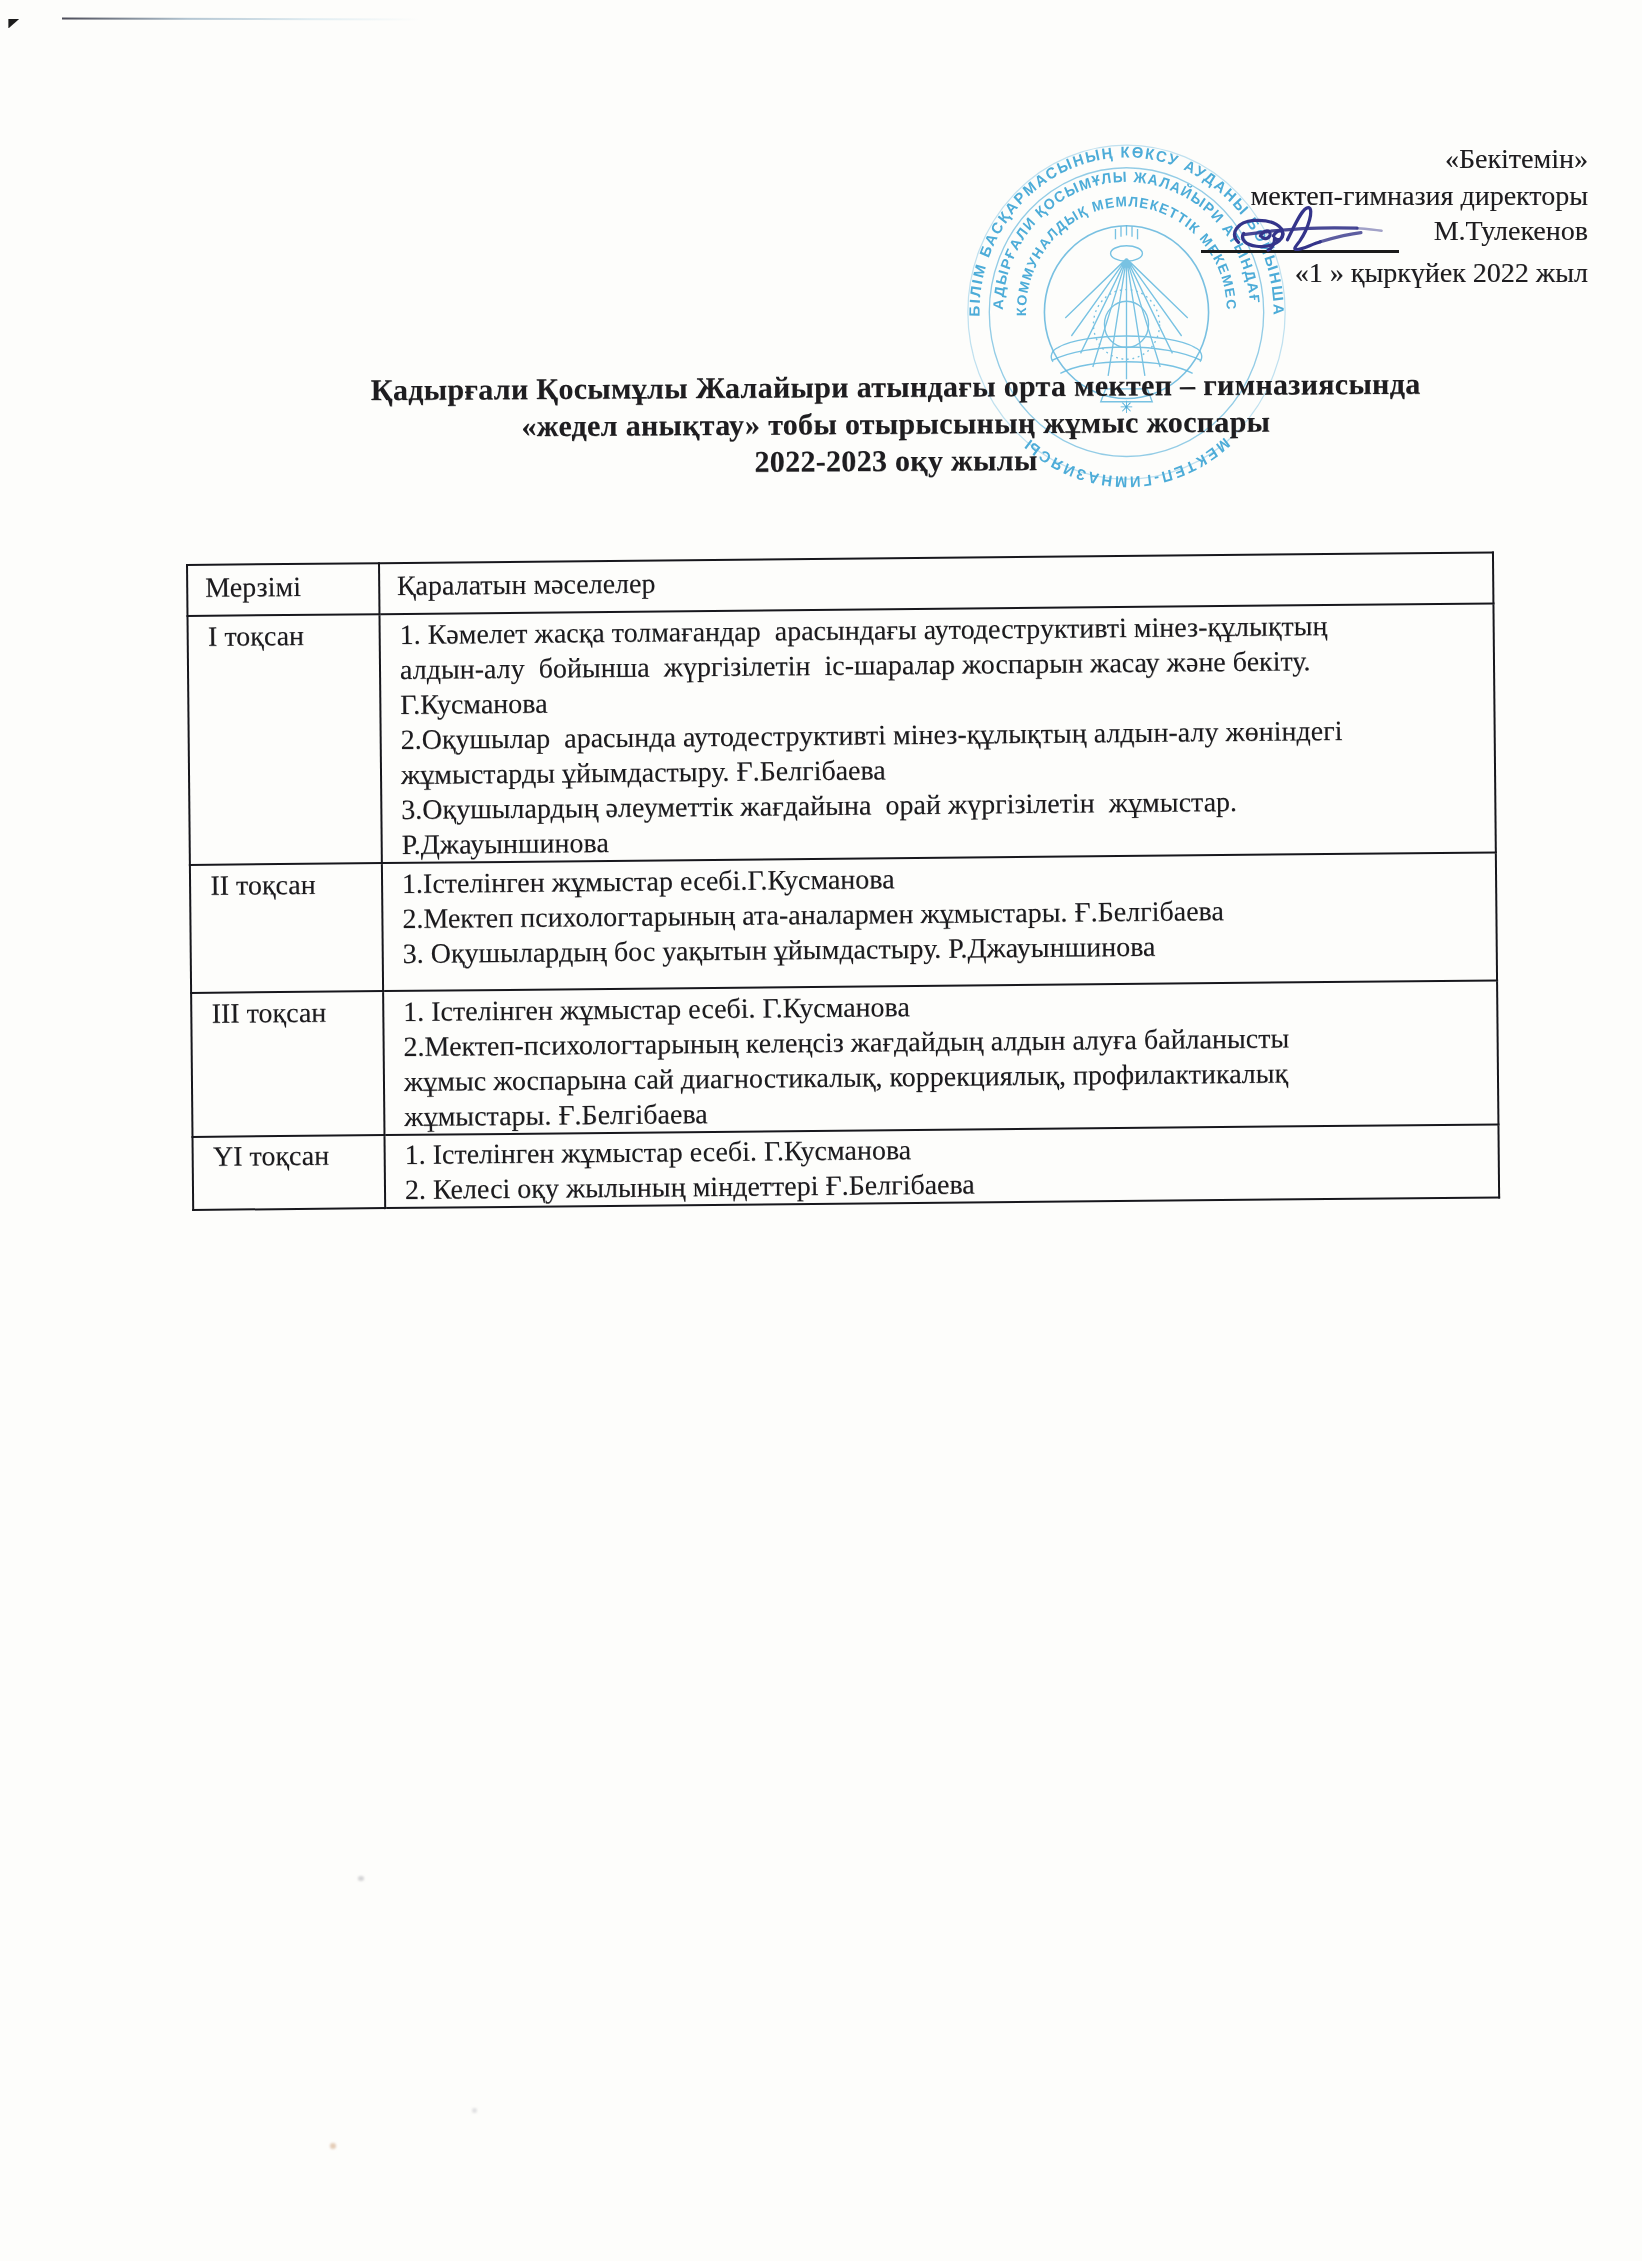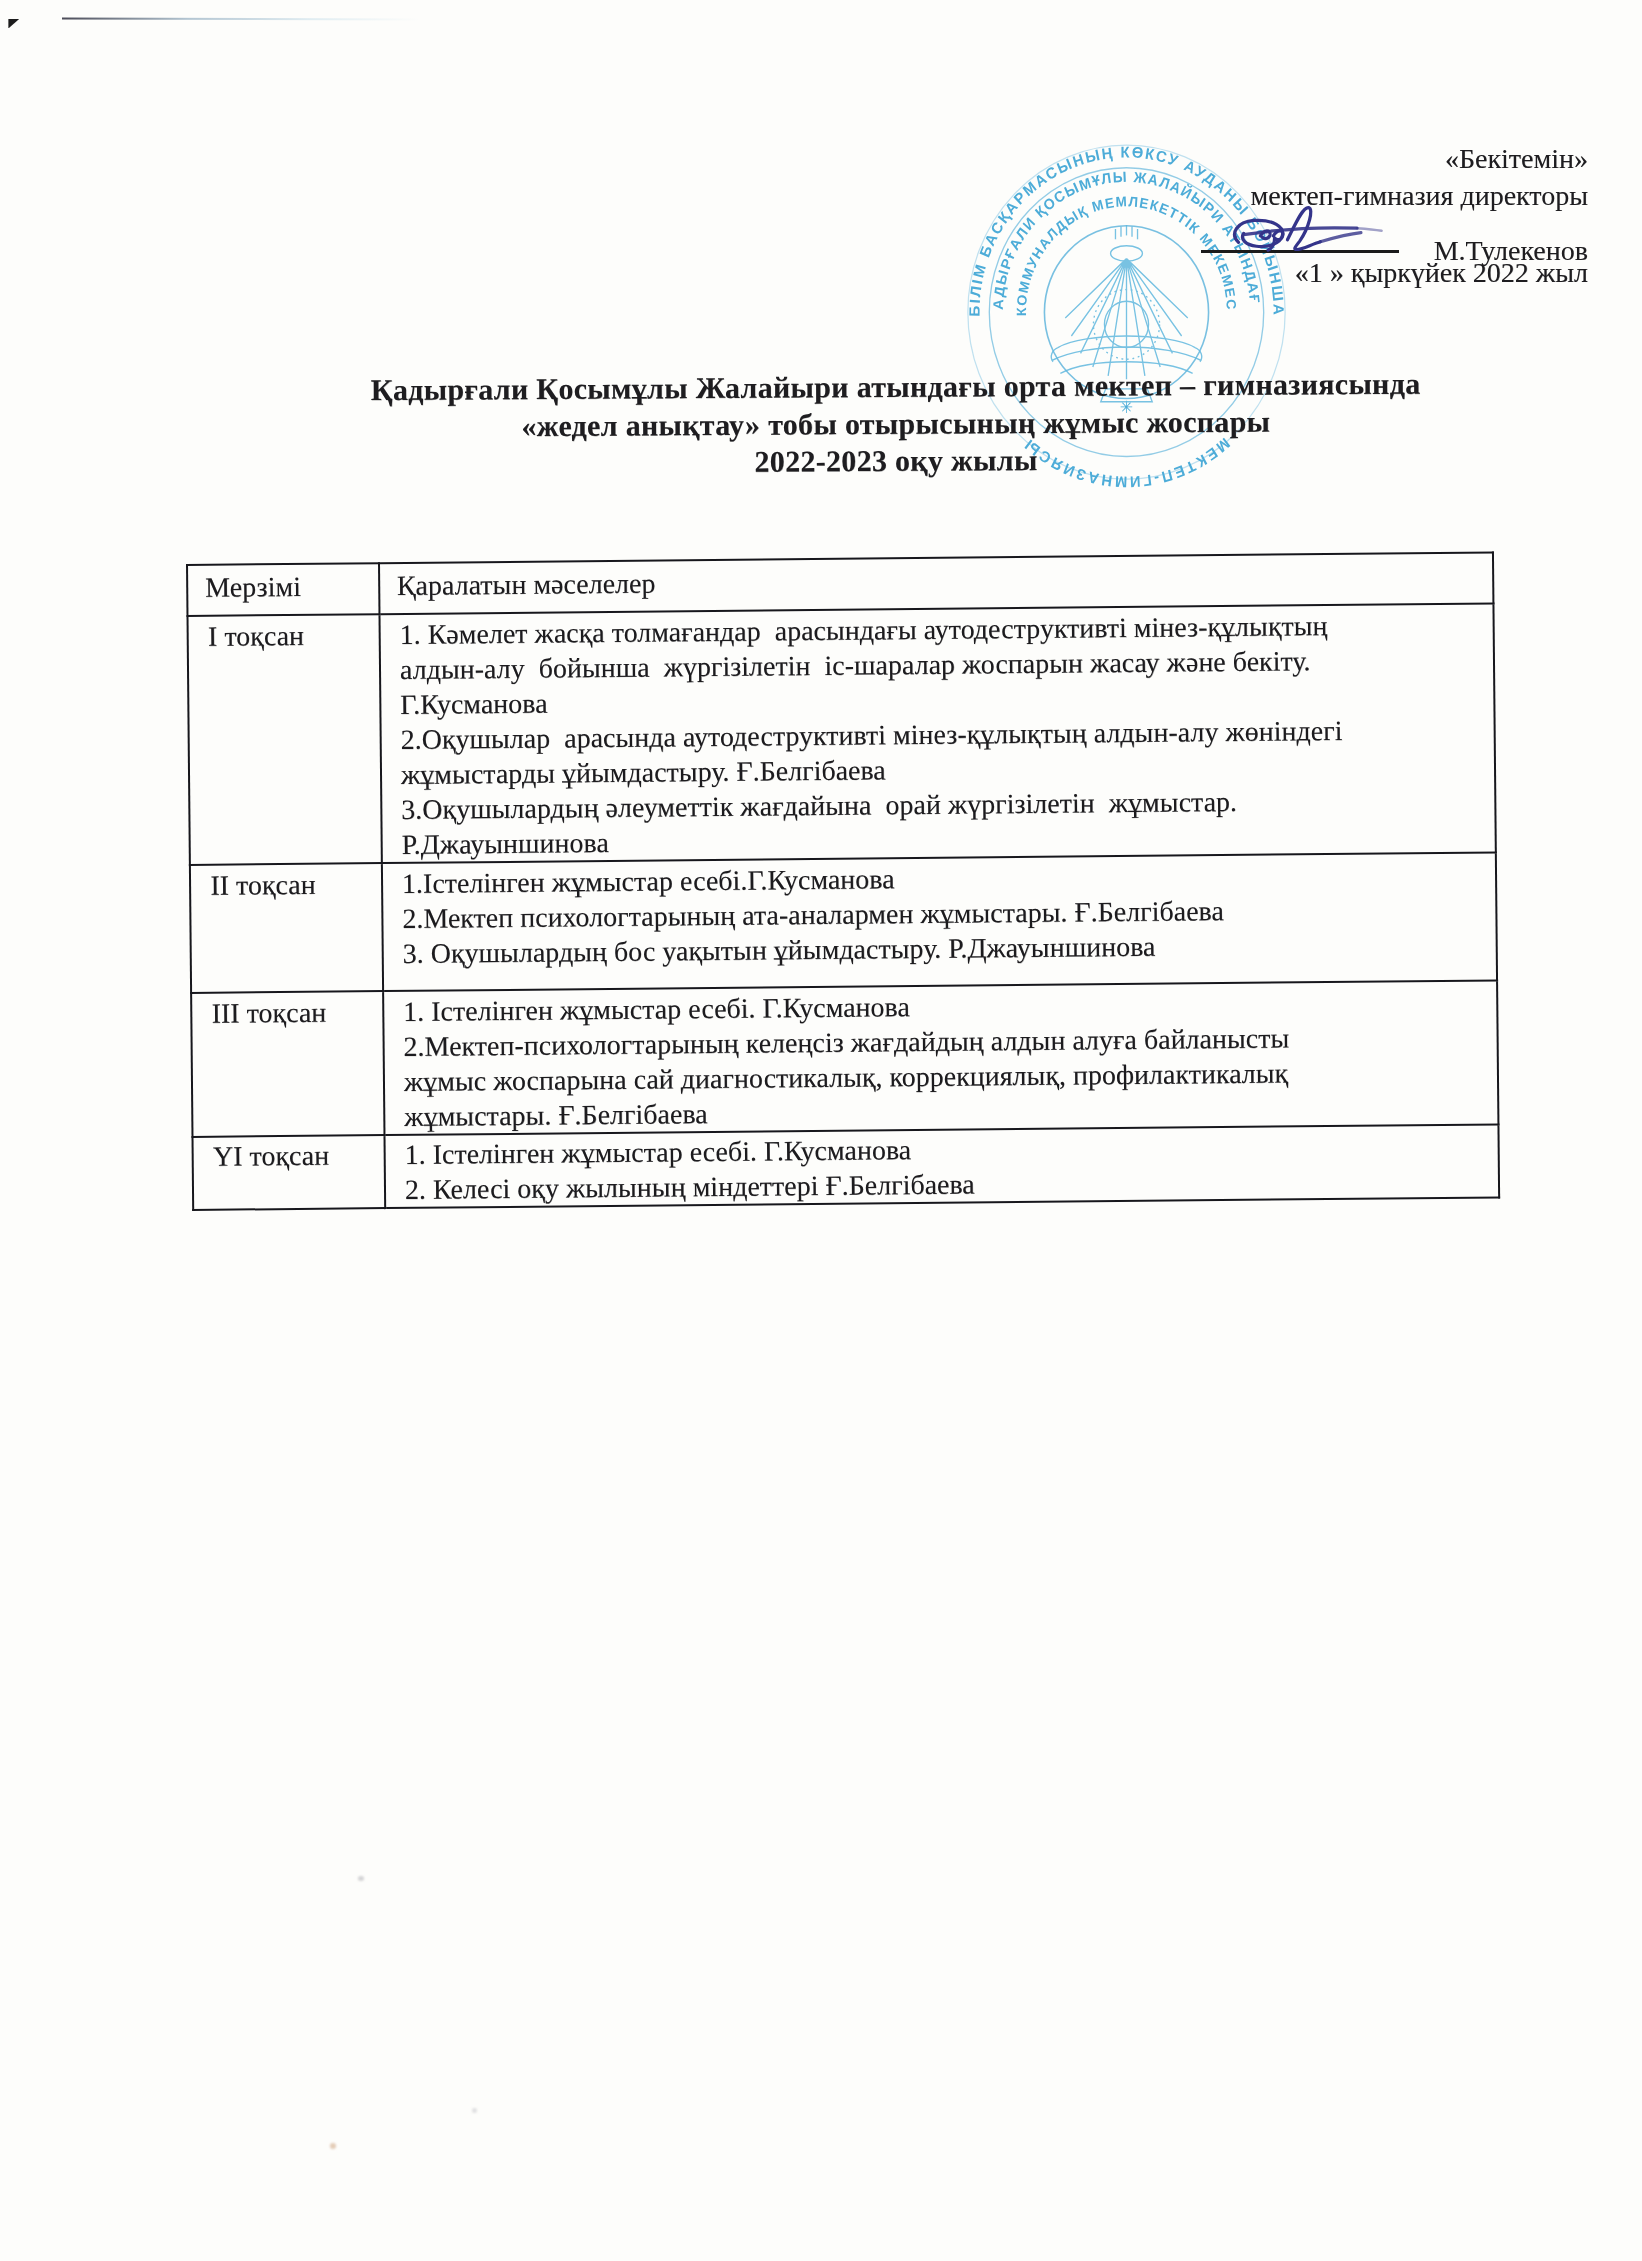--- a/index.html
+++ b/index.html
@@ -27,21 +27,21 @@
   }
   .speck{position:absolute;border-radius:50%;filter:blur(1px);}
   .speck.s1{left:358px;top:1876px;width:5.8px;height:4.5px;background:rgba(120,120,130,0.30);}
   .speck.s2{left:330px;top:2143px;width:5.8px;height:6.4px;background:rgba(190,130,80,0.40);}
   .speck.s3{left:472px;top:2108px;width:4.5px;height:4.5px;background:rgba(140,140,150,0.25);}
 
   
   .approval-line{position:absolute;right:55px;font-size:28px;white-space:nowrap;}
   .apr-1{top:143px;}
   .apr-2{top:180px;}
-  .apr-name{top:215px;margin-top:20px;}
+  .apr-name{top:215px;}
   .sig-underline{
     position:absolute;left:1201px;top:250px;width:198px;height:3.2px;
     background:#1b1b1b;
   }
   .apr-date{top:257px;text-align:right;}
   .signature-svg{position:absolute;left:1223px;top:201px;width:165px;height:57px;}
 
   
   .stamp{
     position:absolute;left:955px;top:131px;width:343px;height:361px;

